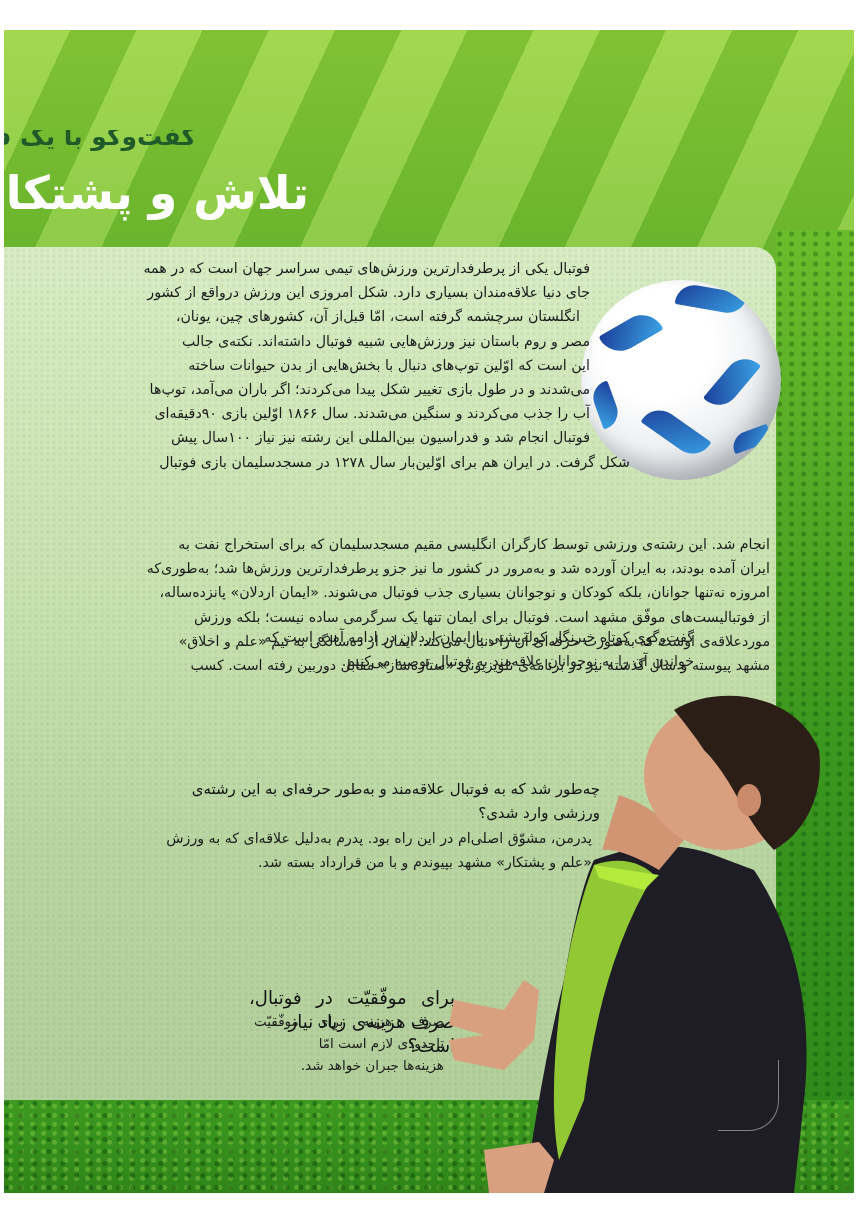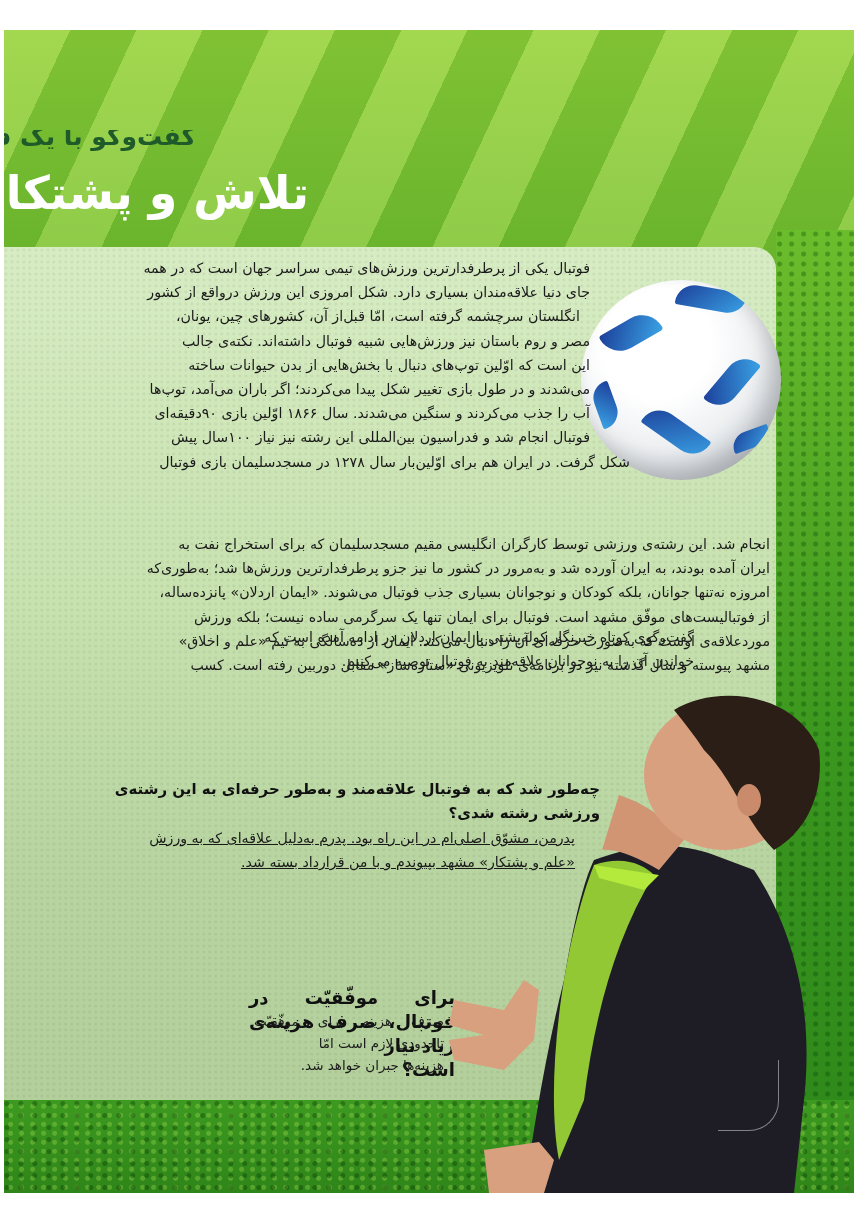--- a/index.html
+++ b/index.html
@@ -43,21 +43,21 @@
       radial-gradient(circle at 30% 50%, rgba(0,0,0,0.05) 0 1px, transparent 2px) 0 0/6px 6px,
       linear-gradient(180deg, #d7ecc3 0%, #c8e2b0 40%, #b9d6a2 70%, #b3cf9b 100%);
     border-radius: 0 22px 0 0;
   }
   .text {
     position: absolute; direction: rtl; text-align: justify; text-align-last: right;
     font-family: "DejaVu Sans", sans-serif; font-size: 14.2px; line-height: 24.2px; color: #1a1a1a;
   }
   .q {
     position: absolute; direction: rtl; text-align: justify; text-align-last: right;
-    font-family: "DejaVu Sans", sans-serif; font-weight: bold; font-size: 15px; line-height: 24px; color: #111;
+    font-family: "DejaVu Sans", sans-serif; font-weight: normal; font-size: 15px; line-height: 24px; color: #111;
   }
   .ball {
     position: absolute; left: 577px; top: 250px; width: 200px; height: 200px; border-radius: 50%;
     background:
       radial-gradient(circle at 38% 32%, #ffffff 0 30%, #eef0f2 55%, #c6ccd3 85%, #9aa3ad 100%);
     box-shadow: inset -10px -12px 20px rgba(0,0,0,0.18);
     overflow: hidden;
   }
   .ball .patch { position: absolute; background: linear-gradient(135deg,#1c3f9a,#3aa3e6); }
   .player { position: absolute; left: 440px; top: 650px; width: 400px; height: 513px; }
@@ -109,23 +109,23 @@
     <div>مشهد پیوسته و سال گذشته نیز در برنامه‌ی تلویزیونی «ستاره‌ساز» مقابل دوربین رفته است. کسب</div>
   </div>
 
   <div class="text" style="left:150px; top:595px; width:540px;">
     <div style="padding-left:62px">گفت‌وگوی کوتاه خبرنگار کوله‌پشتی با ایمان اردلان در ادامه آمده است که</div>
     <div style="padding-left:92px">خواندن آن را به نوجوانان علاقه‌مند به فوتبال توصیه می‌کنیم.</div>
   </div>
 
   <div class="q" style="left:96px; top:747px; width:500px;">
     <div>چه‌طور شد که به فوتبال علاقه‌مند و به‌طور حرفه‌ای به این رشته‌ی</div>
-    <div>ورزشی رشته شدی؟</div>
+    <div>ورزشی وارد شدی؟</div>
   </div>
-  <div class="text" style="left:91px; top:796px; width:480px;text-decoration:underline;">
+  <div class="text" style="left:108px; top:796px; width:480px;">
     <div>پدرمن، مشوّق اصلی‌ام در این راه بود. پدرم به‌دلیل علاقه‌ای که به ورزش</div>
     <div style="padding-left:72px">«علم و پشتکار» مشهد بپیوندم و با من قرارداد بسته شد.</div>
   </div>
 
   <div class="q" style="left:245px; top:956px; width:206px; font-size:18px;">
     <div>برای موفّقیّت در فوتبال، صرف هزینه‌ی زیاد نیاز</div>
     <div>است؟</div>
   </div>
   <div class="text" style="left:250px; top:980px; width:190px; font-size:13.5px; line-height:22px;">
     <div>صرف هزینه برای موفّقیّت تاحدودی لازم است امّا</div>

